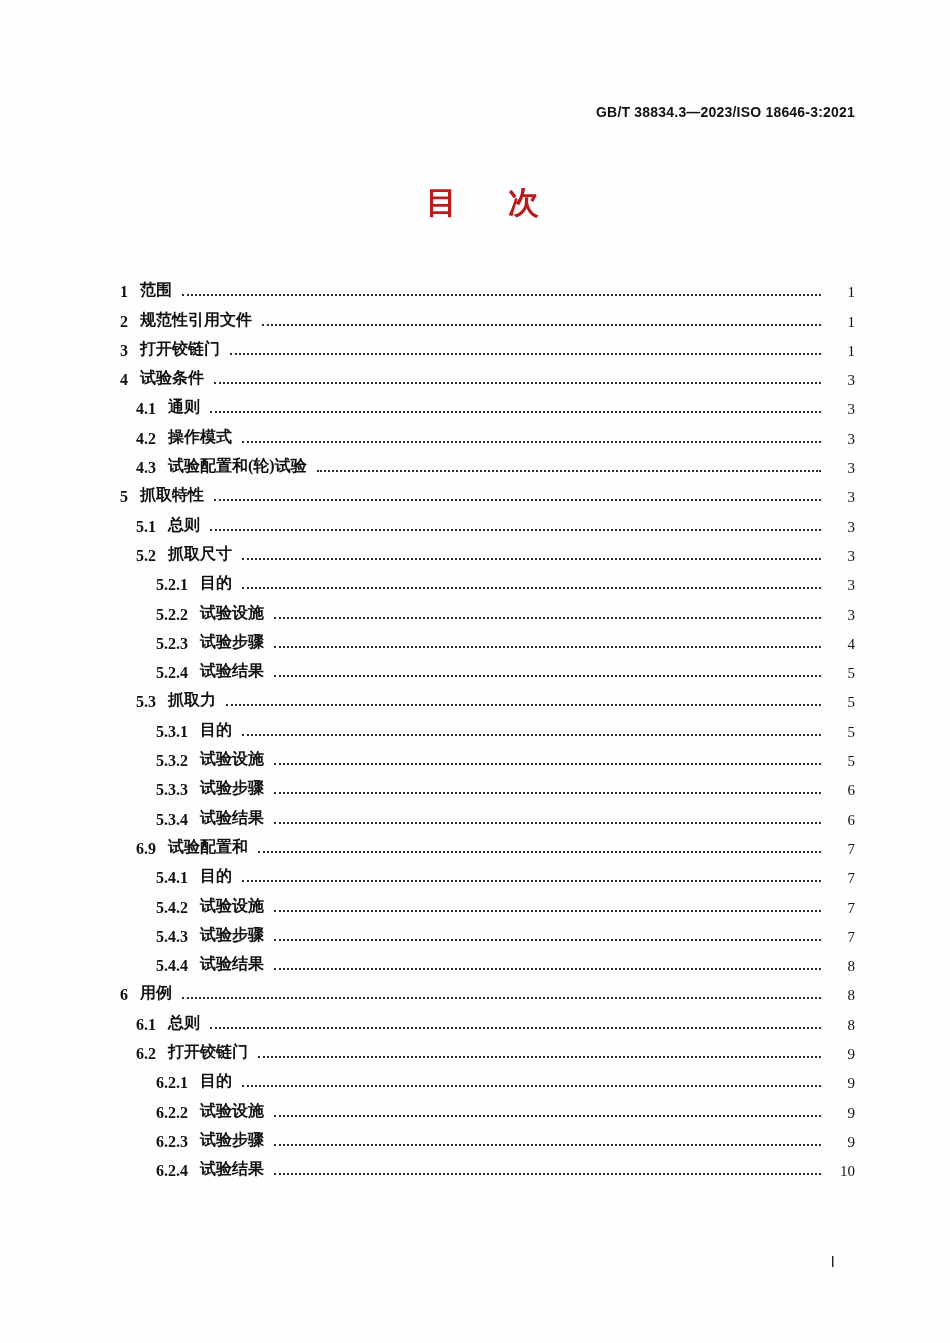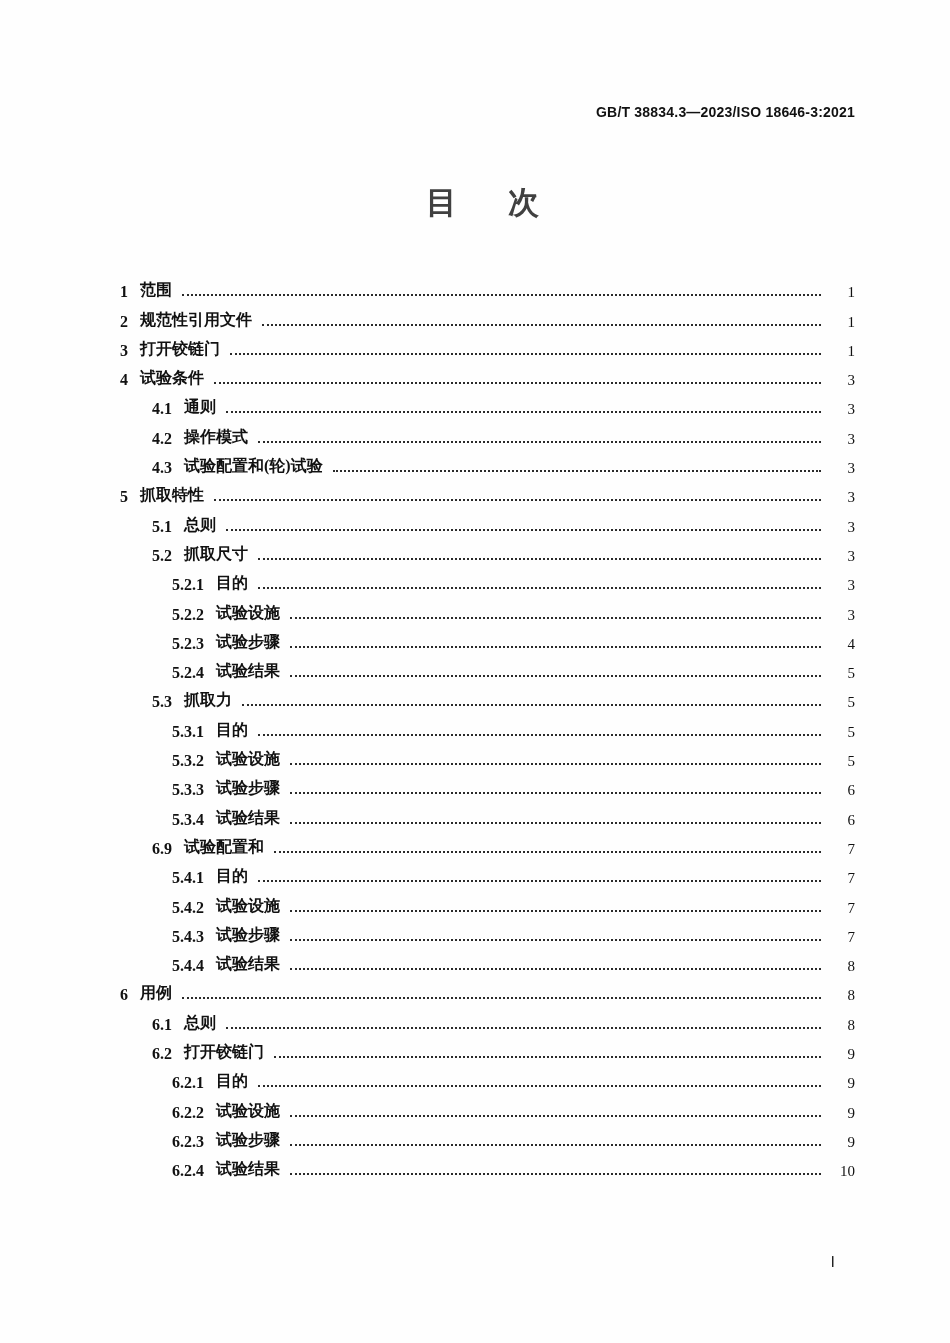--- a/index.html
+++ b/index.html
@@ -22,21 +22,21 @@
     font-size: 14px;
     letter-spacing: 0.2px;
     color: #111;
   }
   .page-title {
     margin-top: 62px;
     text-align: center;
     font-size: 31px;
     font-weight: 700;
     letter-spacing: 10px;
-    color: #404040;
+    color: #b91c1c;
   }
   .toc {
     margin-top: 48px;
   }
   .toc-row {
     display: flex;
     align-items: flex-end;
     height: 29.3px;
     font-size: 16px;
     color: #111;
@@ -58,22 +58,22 @@
   }
   .toc-row .pg {
     min-width: 26px;
     text-align: right;
     font-size: 15px;
     font-weight: 400;
     padding-bottom: 0px;
     white-space: nowrap;
   }
   .toc-row.level-0 { margin-left: 0; }
-  .toc-row.level-1 { margin-left: 32px; justify-content: center; }
-  .toc-row.level-2 { margin-left: 52px; }
+  .toc-row.level-1 { margin-left: 16px; justify-content: center; }
+  .toc-row.level-2 { margin-left: 36px; }
   .toc-row.level-0 .num, .toc-row.level-0 .ttl { font-weight: 700; }
   .footer-page-num {
     position: absolute;
     right: 115px;
     bottom: 72px;
     font-size: 15px;
     color: #222;
   }
 </style>
 </head>

